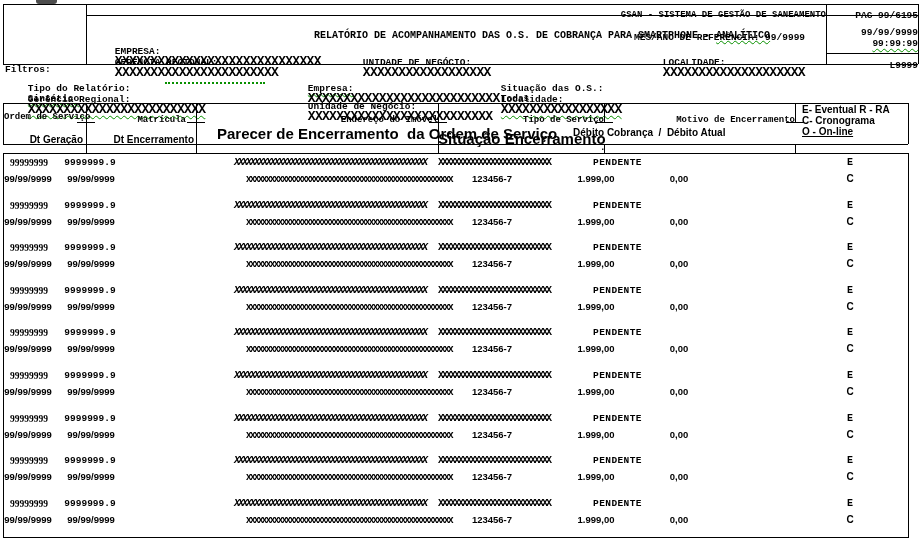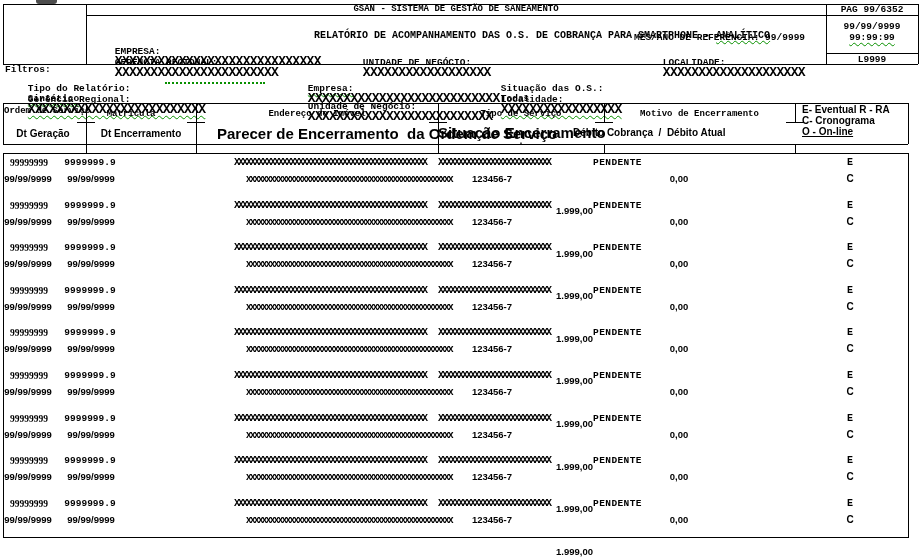--- a/index.html
+++ b/index.html
@@ -3,45 +3,45 @@
 <meta charset="utf-8">
 <style>
   html,body{margin:0;padding:0;background:#e8e8e8;}
   .page{position:relative;width:921px;height:559px;background:#fff;overflow:hidden;
         font-family:"Liberation Mono",monospace;color:#000;}
   .abs{position:absolute;white-space:pre;}
   .mono{font-family:"Liberation Mono","DejaVu Sans Mono",monospace;font-weight:bold;}
   .sans{font-family:"Liberation Sans","DejaVu Sans",sans-serif;font-weight:bold;}
   .hl,.vl{position:absolute;background:#000;}
   .hl{height:1px;} .vl{width:1px;}
-  .ctr{text-align:center;}
+  .ctr{text-align:right;margin-top:6px;}
   .f9{font-size:9px;line-height:9px;}
   .f95{font-size:9.5px;line-height:10px;}
   .f10{font-size:10px;line-height:10px;}
   .f105{font-size:15px;line-height:11px;}
   .xhead{font-size:13px;letter-spacing:-0.7px;line-height:10px;}
   .xdata{font-size:10px;letter-spacing:-2px;line-height:10px;}
   .xpar{font-size:10px;letter-spacing:-1.6px;line-height:10px;}
   .wavy{text-decoration:underline wavy #089000;text-decoration-thickness:1px;text-underline-offset:2px;}
   .usolid{text-decoration:underline solid #000;text-decoration-thickness:1px;text-underline-offset:1px;}
   .dotfill{position:absolute;height:0;border-bottom:2px dotted #089000;}
   .tbody{position:absolute;left:0;top:155px;width:921px;}
   .record{position:relative;height:42.6px;}
   .record .c{position:absolute;}
   .c-os{left:4px;top:3px;width:50px;text-align:center;font-family:Liberation Serif, serif;}
   .c-mat{left:62px;top:3px;width:56px;text-align:center;}
-  .c-end{left:234px;top:3px;}
+  .c-end{left:234px;top:3px;font-style:italic;}
   .c-tipo{left:438px;top:3px;}
   .c-mot{left:570px;top:3px;width:95px;text-align:center;letter-spacing:0.4px;}
   .c-fl1{left:830px;top:3px;width:40px;text-align:center;}
   .c-dt1{left:1px;top:19px;width:54px;text-align:center;}
   .c-dt2{left:60px;top:19px;width:62px;text-align:center;}
   .c-par{left:234px;top:19px;margin-left:12px;}
   .c-usu{left:452px;top:19px;width:80px;text-align:center;}
-  .c-deb{left:556px;top:19px;width:80px;text-align:left;margin-top:32px;}
+  .c-deb{left:556px;top:19px;width:80px;text-align:center;}
   .c-atu{left:645px;top:19px;width:68px;text-align:center;}
   .c-fl2{left:830px;top:19px;width:40px;text-align:center;}
 </style>
 </head>
 <body>
 
 <div class="page">
 
   <div class="abs" style="left:36px;top:0;width:21px;height:4px;background:#4d4d4d;border-radius:0 0 3px 3px;"></div>
 
@@ -73,21 +73,21 @@
   </div>
   <div class="abs mono f95" style="left:640px;top:48px;">
     <span>LOCALIDADE:</span>
     <span class="xhead">XXXXXXXXXXXXXXXXXXXX</span>
   </div>
   <div class="abs mono f95" style="left:340px;top:48px;">
     <span>UNIDADE DE NEGÓCIO:</span>
     <span class="xhead">XXXXXXXXXXXXXXXXXX</span>
   </div>
 
-  <div class="abs mono f95 ctr" style="left:826px;top:5px;width:92px;">PAG 99/6352</div>
+  <div class="abs mono f95 ctr" style="left:826px;top:5px;width:92px;">PAG 99/6195</div>
   <div class="abs mono f95 ctr" style="left:826px;top:22px;width:92px;">99/99/9999</div>
   <div class="abs mono f95 ctr" style="left:826px;top:33px;width:92px;"><span class="wavy">99:99:99</span></div>
   <div class="abs mono f95 ctr" style="left:826px;top:55px;width:92px;">L9999</div>
 
   <div class="abs mono f95" style="left:5px;top:65px;">Filtros:</div>
 
   <div class="abs mono f95" style="left:5px;top:74px;">
     <span>Tipo do Relatório:</span>
     <span class="wavy">Sintético</span>
   </div>

